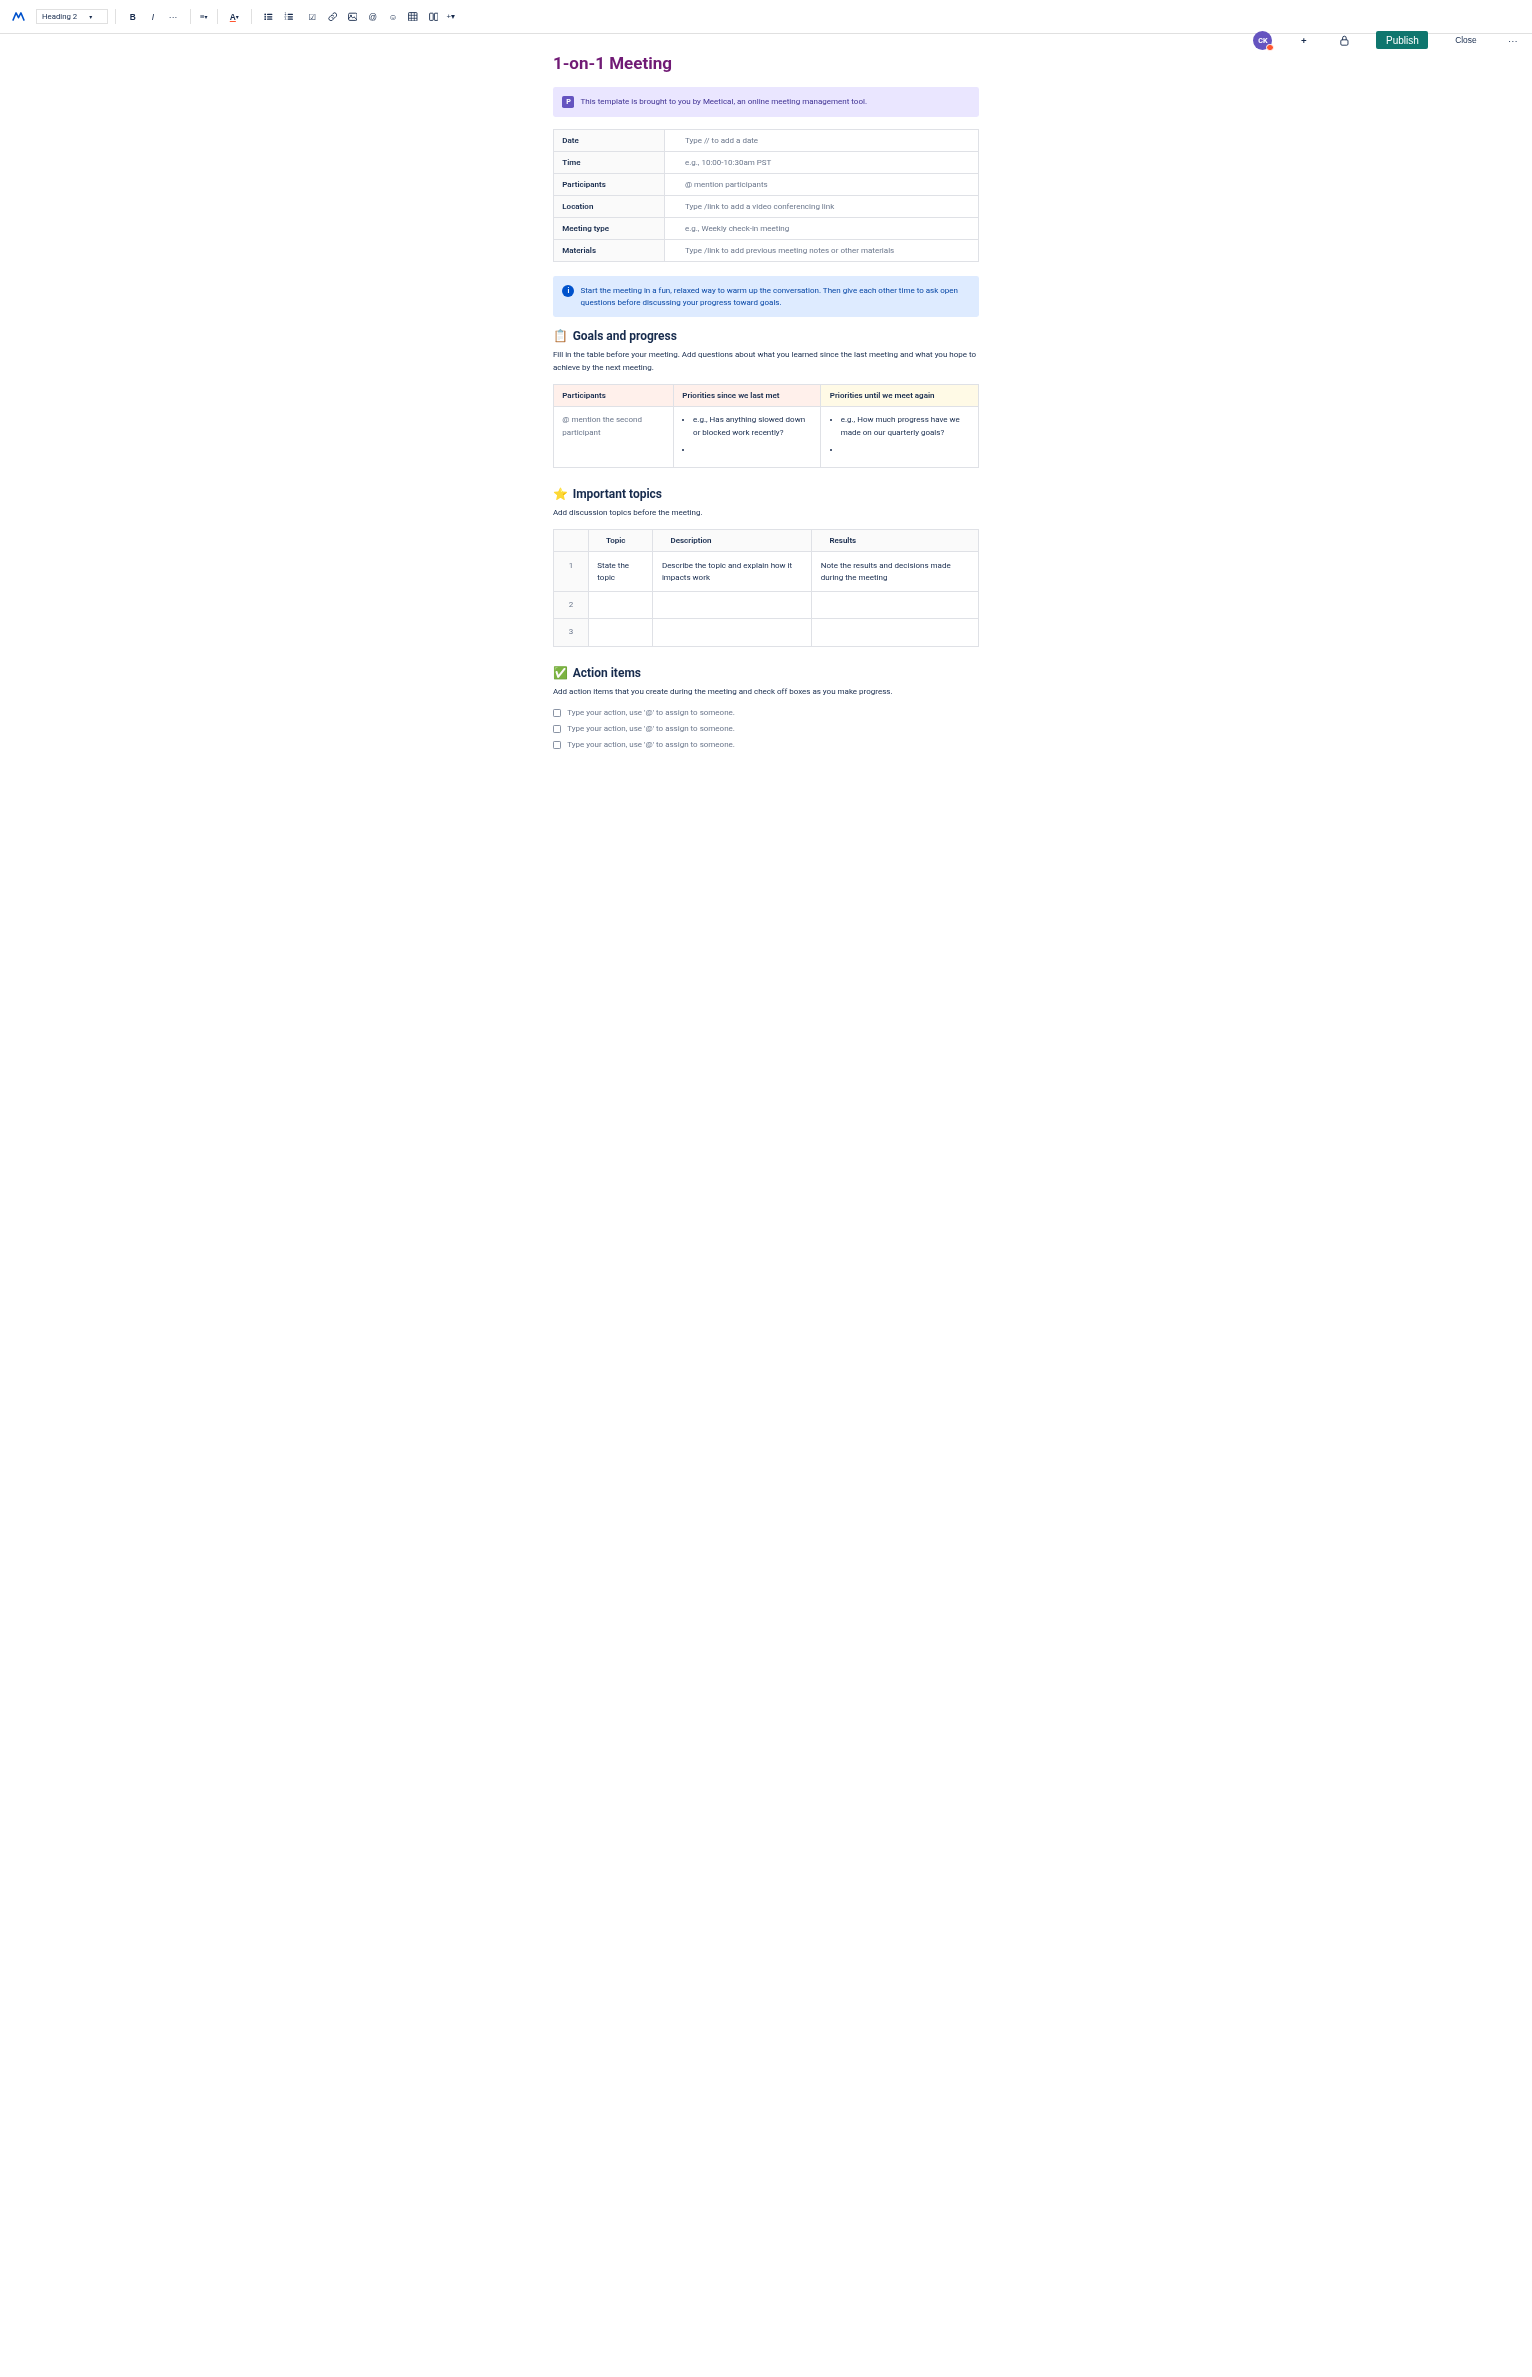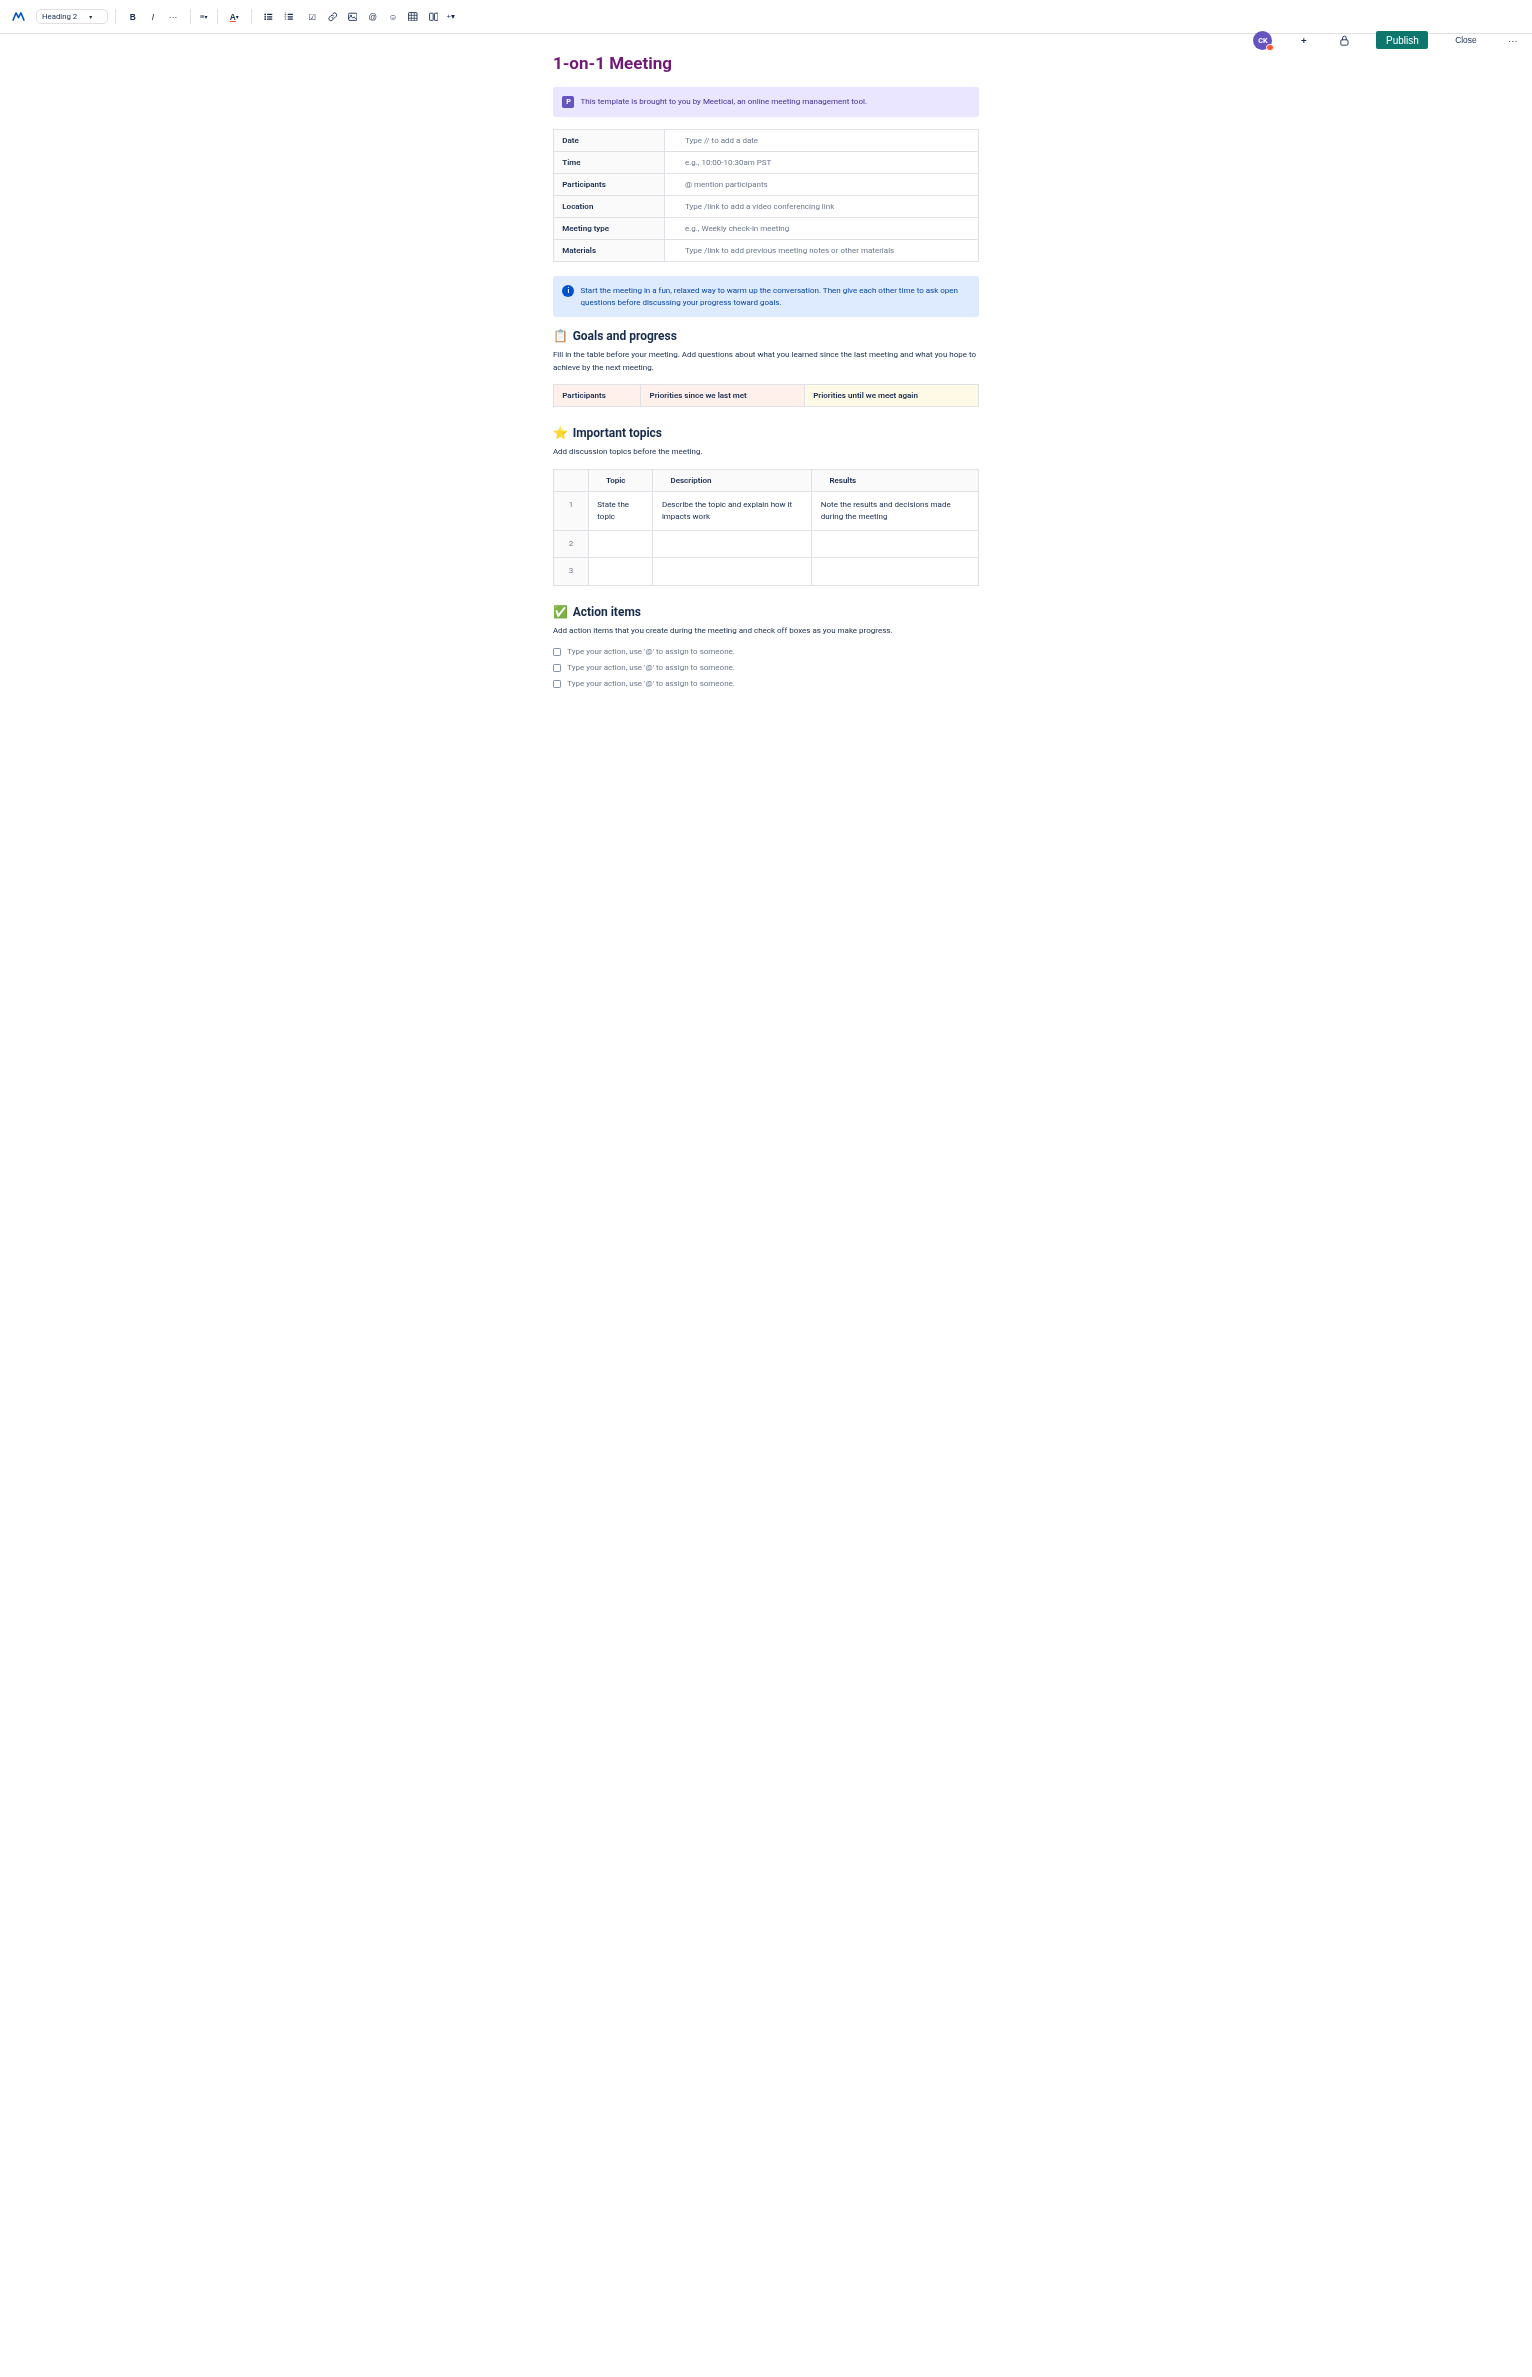--- a/index.html
+++ b/index.html
@@ -28,21 +28,21 @@
       height: 17px;
       margin-right: 4.8px;
       flex-shrink: 0;
     }
     .heading-selector {
       display: flex;
       align-items: center;
       gap: 12px;
       padding: 2.4px 4.8px;
       border: 0.6px solid #e0e0e0;
-      border-radius: 5px;
+      border-radius: 0;
       cursor: pointer;
       font-size: 7.8px;
       color: #172b4d;
       min-width: 72px;
     }
     .toolbar-divider {
       width: 0.6px;
       height: 14.4px;
       background: #e0e0e0;
       margin: 0 2.4px;
@@ -468,20 +468,35 @@
 
   <table class="goals-table">
     <thead>
       <tr>
         <th>Participants</th>
         <th>Priorities since we last met</th>
         <th>Priorities until we meet again</th>
       </tr>
     </thead>
     <tbody id="goals-body">
+        <tr>
+      <td style="color:#6b778c;">@ mention the second participant</td>
+      <td>
+            <ul class="bullet-list">
+              <li>e.g., Has anything slowed down or blocked work recently?</li>
+              <li style="list-style:disc;"></li>
+            </ul>
+          </td>
+      <td>
+            <ul class="bullet-list">
+              <li>e.g., How much progress have we made on our quarterly goals?</li>
+              <li style="list-style:disc;"></li>
+            </ul>
+          </td>
+    </tr>
       </tbody>
   </table>
 
   <h2 class="section-heading">
     <span>⭐</span>
     <span>Important topics</span>
   </h2>
   <p class="section-desc">Add discussion topics before the meeting.</p>
 
   <table class="topics-table">

